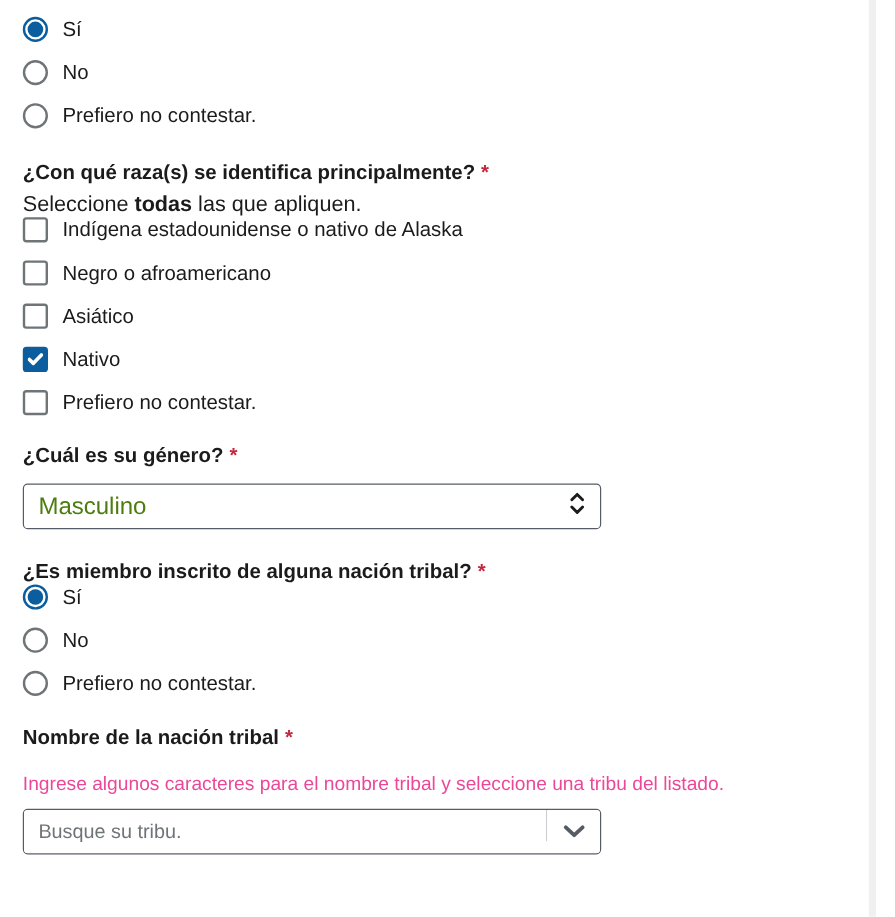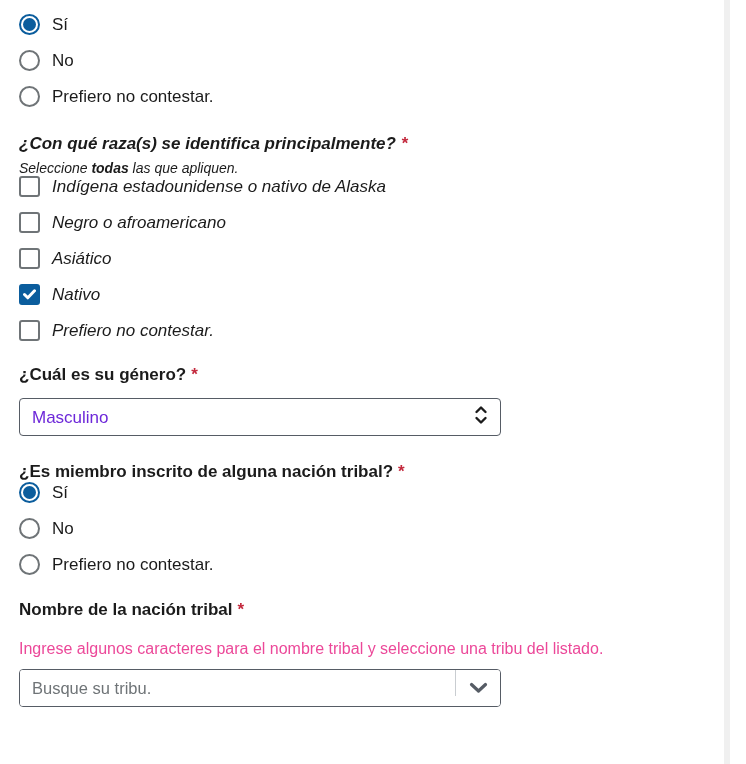--- a/index.html
+++ b/index.html
@@ -21,37 +21,37 @@
   
   .checkbox { width:21px; height:21px; flex:none; border:2px solid #6f7477; border-radius:3px;
     background:#fff; cursor:pointer; display:flex; align-items:center; justify-content:center; }
   .checkbox svg { display:none; }
   .checkbox.checked { background:#0b5d9d; border-color:#0b5d9d; }
   .checkbox.checked svg { display:block; }
 
   
   .q-label { font-size:17px; font-weight:700; color:#1b1b1b; }
   .req { color:#c3283c; font-weight:700; margin-left:5px; }
-  .hint-dark { font-size:14px; color:#1b1b1b; margin-top:6px; }
+  .hint-dark { font-size:18px; color:#1b1b1b; margin-top:6px; }
   .hint-dark b { font-weight:700; }
   .hint-gray { font-size:16px; color:#ec4899; margin-top:20px; }
 
   
-  .mt-q1 { margin-top:27px;font-style:italic; }
+  .mt-q1 { margin-top:27px; }
   .mt-opts { }
   .mt-q2 { margin-top:24px; }
   .mt-sel { margin-top:13px; }
   .mt-q3 { margin-top:26px; }
   .mt-q4 { margin-top:25px; }
   .mt-combo { margin-top:11px; }
 
   
   .select-wrap { position:relative; width:482px; height:38px; }
   select.gender { width:100%; height:100%; border:1px solid #565c65; border-radius:4px;
-    background:#fff; font-family:"Liberation Sans", sans-serif; font-size:17px; color:#6d28d9;
+    background:#fff; font-family:"Liberation Sans", sans-serif; font-size:20px; color:#4d7c0f;
     padding:0 40px 0 12px; appearance:none; -webkit-appearance:none; cursor:pointer; }
   .select-wrap .stepper { position:absolute; right:13px; top:50%; transform:translateY(-50%); pointer-events:none; }
 
   
   .combo { display:flex; width:482px; height:38px;
     border:1px solid #565c65; border-radius:4px; background:#fff; overflow:hidden; }
   .combo input { flex:1; height:100%; border:none; outline:none; padding:0 8px 0 12px;
     font-family:"Liberation Sans", sans-serif; font-size:16.5px; color:#1b1b1b; }
   .combo input::placeholder { color:#6f7477; opacity:1; }
   .combo .divider { width:1px; height:26px; background:#c9cdd1; flex:none; }

